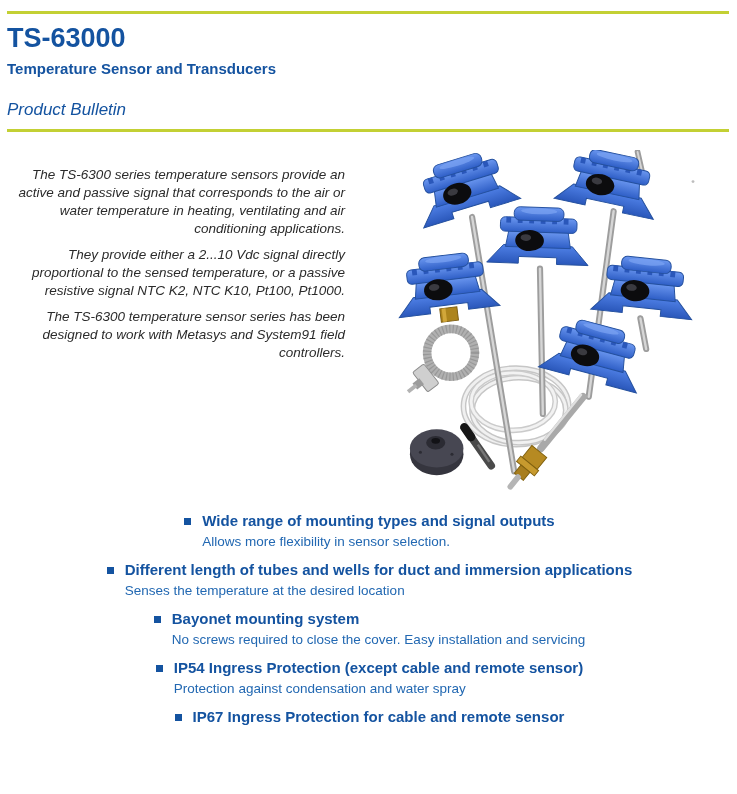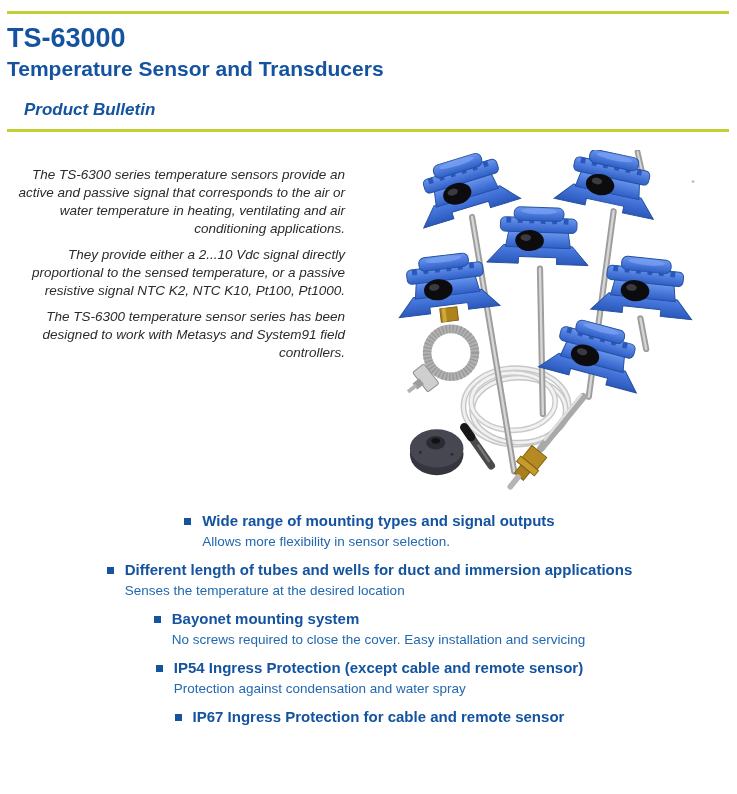--- a/index.html
+++ b/index.html
@@ -22,30 +22,30 @@
   }
   .hdr-code {
     margin: 9px 0 0 0;
     font-size: 27px;
     line-height: 30px;
     font-weight: bold;
     color: #1453a0;
   }
   .hdr-title {
     margin: 4px 0 0 0;
-    font-size: 21px;
+    font-size: 15px;
     line-height: 24px;
     font-weight: bold;
     color: #1453a0;
   }
   .hdr-doctype {
-    margin: 19px 0 9px 17px;
+    margin: 19px 0 9px 0;
     font-size: 17px;
     line-height: 20px;
-    font-weight: bold;
+    font-weight: normal;
     font-style: italic;
     color: #1453a0;
   }
   .intro-row { position: relative; height: 372px; }
   .intro-text {
     width: 338px;
     padding-top: 34px;
     font-style: italic;
     font-size: 13.5px;
     line-height: 18px;

